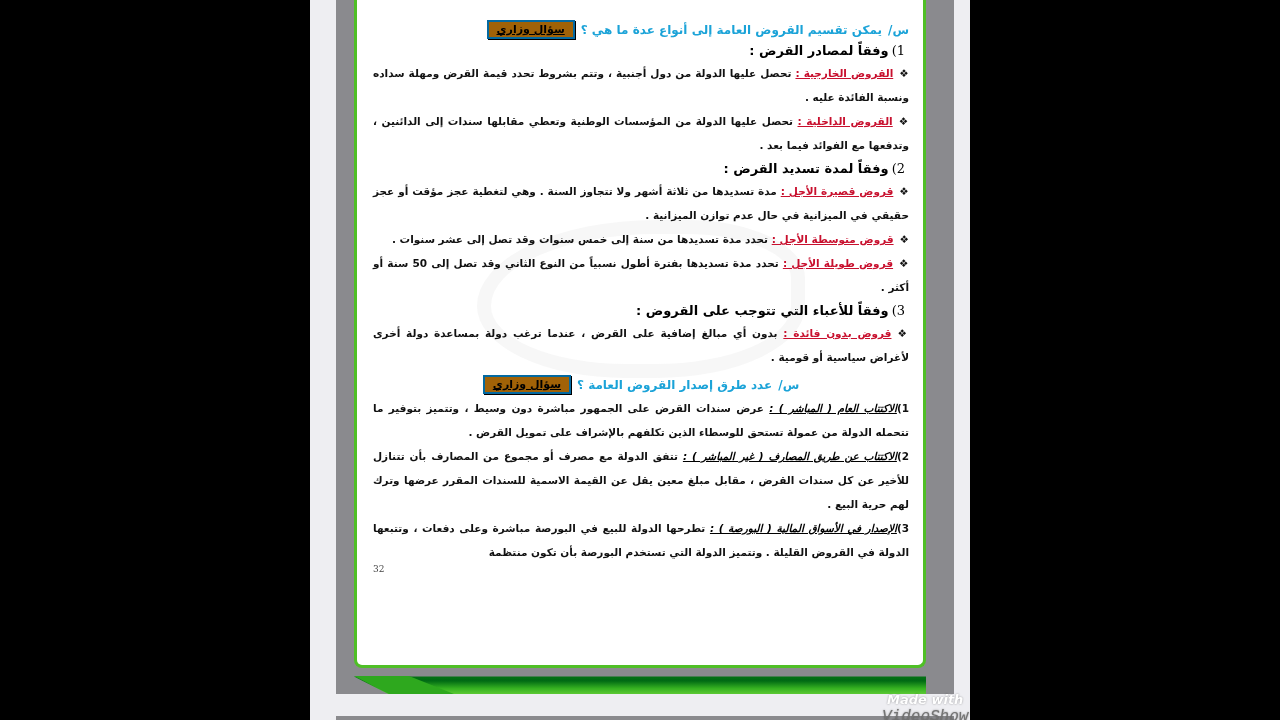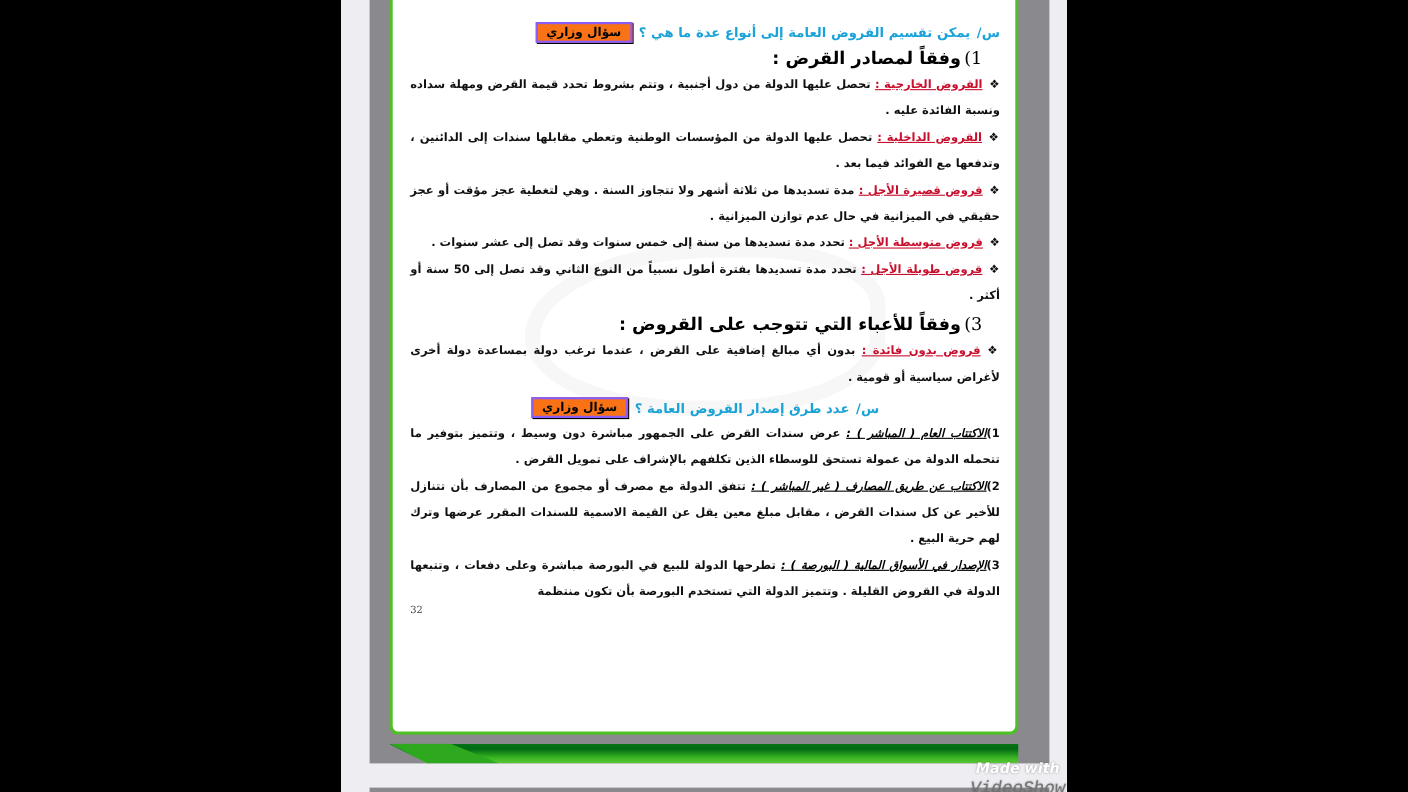--- a/index.html
+++ b/index.html
@@ -7,22 +7,22 @@
   .viewer { position:absolute; left:310px; top:0; width:660px; height:720px; background:#eeeef2; overflow:hidden; }
   .page-shadow { position:absolute; left:26px; top:0; width:618px; height:694px; background:#8a8a8e; }
   .page-sheet { position:absolute; left:44px; top:0; width:572px; height:668px; background:#fff; border:3px solid #4fbf26; border-top:none; border-radius:0 0 8px 8px; box-sizing:border-box; overflow:hidden; }
   .green-band { position:absolute; left:44px; top:672px; width:572px; height:22px; background:linear-gradient(#0b7a16, #006a14 40%, #36b221 75%, #5cc935); clip-path:polygon(0 20%, 100% 20%, 100% 100%, 6% 100%); }
   .green-tab { position:absolute; left:44px; top:676px; width:100px; height:18px; background:#2ea81e; clip-path:polygon(0 0, 55% 0, 100% 100%, 35% 100%); }
   .next-page { position:absolute; left:26px; top:716px; width:618px; height:10px; background:#8a8a8e; }
   .watermark-bg { position:absolute; left:120px; top:220px; width:300px; height:130px; border:14px solid #f3f3f3; border-radius:60% 40% 50% 50%; opacity:0.7; }
   .content { position:absolute; left:16px; right:14px; top:20px; direction:rtl; text-align:justify; color:#111; font-size:10.5px; font-weight:bold; }
   .q-line { display:flex; flex-direction:row; align-items:center; gap:6px; color:#1ba3d8; font-size:12px; font-weight:bold; margin-bottom:2px; }
   .q-line.center { justify-content:center; margin-top:6px; }
-  .badge { background:#f97316; color:#000; border:2px solid #8b5cf6; box-shadow:1px 1px 0 #000; padding:1px 8px; font-size:11px; }
-  .section-head { font-size:16px; color:#000; margin:4px 16px 3px; }
+  .badge { background:#a16207; color:#000; border:2px solid #0369a1; box-shadow:1px 1px 0 #000; padding:1px 8px; font-size:11px; text-decoration:underline; }
+  .section-head { font-size:13px; color:#000; margin:4px 4px 3px; }
   .section-head .num { font-family:"DejaVu Serif", serif; font-weight:normal; margin-left:3px; }
   .item { line-height:24px; margin:0; }
   .bullet { margin-left:6px; }
   .term { color:#c8102e; text-decoration:underline; text-decoration-color:#c8102e; }
   .term-dark { color:#000; text-decoration:underline;font-style:italic; }
   .page-num { text-align:left; font-family:"DejaVu Serif", serif; font-weight:normal; font-size:9px; color:#444; margin-top:0; }
   .vs-wrap { position:absolute; left:882px; top:692px; text-align:center; color:#fff; text-shadow:0 0 2px rgba(0,0,0,.4); }
   .vs-made { font-size:13px; font-style:italic; font-weight:bold; }
   .vs-brand { font-size:16px; font-style:italic; line-height:20px; color:#737373;font-family:Liberation Mono, monospace; }
 </style>
@@ -41,20 +41,21 @@
         <span class="badge">سؤال وزاري</span>
       </div>
 
       <div>
         <div class="section-head"><span class="num">1)</span><span>وفقاً لمصادر القرض :</span></div>
         <p class="item"><span class="bullet">❖</span><span class="term">القروض الخارجية :</span> <span>تحصل عليها الدولة من دول أجنبية ، وتتم بشروط تحدد قيمة القرض ومهلة سداده ونسبة الفائدة عليه .</span></p>
         <p class="item"><span class="bullet">❖</span><span class="term">القروض الداخلية :</span> <span>تحصل عليها الدولة من المؤسسات الوطنية وتعطي مقابلها سندات إلى الدائنين ، وتدفعها مع الفوائد فيما بعد .</span></p>
       </div>
 
       <div>
+        <div class="section-head"><span class="num">2)</span><span>وفقاً لمدة تسديد القرض :</span></div>
         <p class="item"><span class="bullet">❖</span><span class="term">قروض قصيرة الأجل :</span> <span>مدة تسديدها من ثلاثة أشهر ولا تتجاوز السنة . وهي لتغطية عجز مؤقت أو عجز حقيقي في الميزانية في حال عدم توازن الميزانية .</span></p>
         <p class="item"><span class="bullet">❖</span><span class="term">قروض متوسطة الأجل :</span> <span>تحدد مدة تسديدها من سنة إلى خمس سنوات وقد تصل إلى عشر سنوات .</span></p>
         <p class="item"><span class="bullet">❖</span><span class="term">قروض طويلة الأجل :</span> <span>تحدد مدة تسديدها بفترة أطول نسبياً من النوع الثاني وقد تصل إلى 50 سنة أو أكثر .</span></p>
       </div>
 
       <div>
         <div class="section-head"><span class="num">3)</span><span>وفقاً للأعباء التي تتوجب على القروض :</span></div>
         <p class="item"><span class="bullet">❖</span><span class="term">قروض بدون فائدة :</span> <span>بدون أي مبالغ إضافية على القرض ، عندما ترغب دولة بمساعدة دولة أخرى لأغراض سياسية أو قومية .</span></p>
       </div>
 

